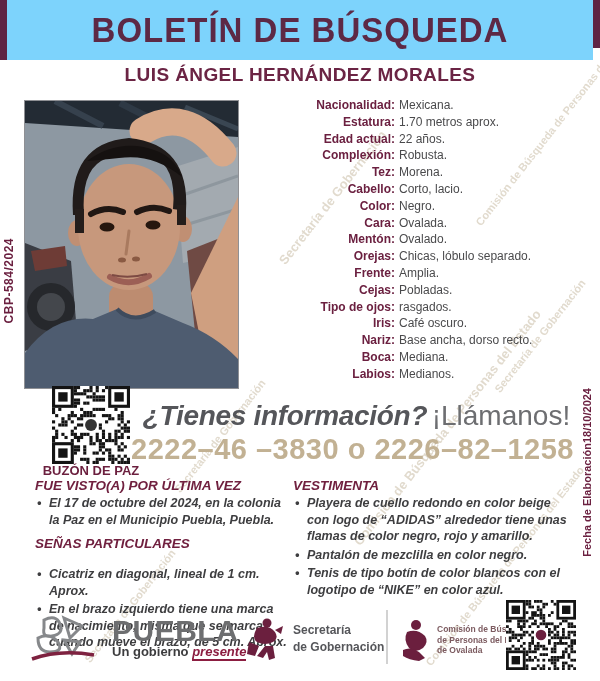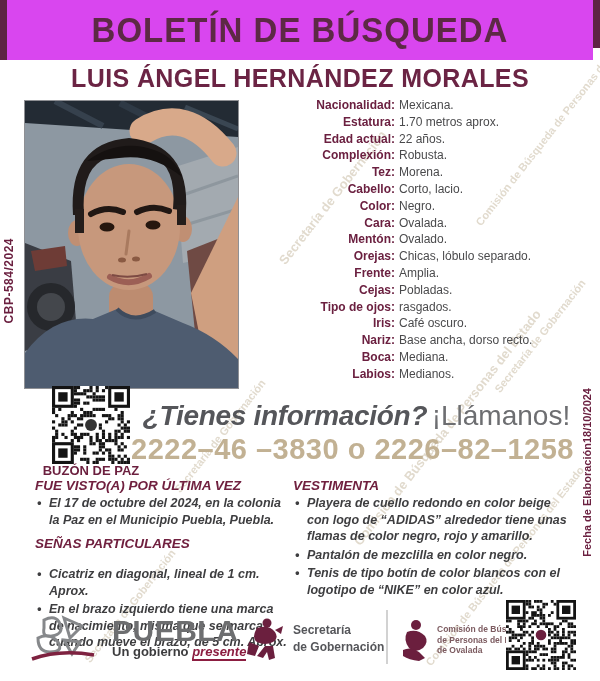--- a/index.html
+++ b/index.html
@@ -1,27 +1,27 @@
 <!DOCTYPE html>
 <html><head>
 <meta charset="utf-8">
 <style>
   html,body{margin:0;padding:0;}
   body{font-family:"Liberation Sans",sans-serif;background:#ffffff;}
   #poster{position:relative;width:600px;height:681px;background:#ffffff;overflow:hidden;}
 
   
-  .band{position:absolute;left:7px;top:0;width:586px;height:60px;background:#d946ef;
+  .band{position:absolute;left:7px;top:0;width:586px;height:60px;background:#7dd3fc;
         display:flex;align-items:center;justify-content:center;}
   .band-title{color:#5d2945;font-weight:900;font-size:33px;letter-spacing:1px;
               transform:scaleY(1.05);}
   .edge-bar-left{position:absolute;left:0;top:0;width:7px;height:60px;background:#5e2444;}
   .edge-bar-right{position:absolute;right:0;top:0;width:7px;height:48px;background:#5e2444;}
   .person-name{position:absolute;left:0;top:64px;width:600px;text-align:center;
-               color:#6b2444;font-weight:800;font-size:25px;letter-spacing:.4px;}
+               color:#6b2444;font-weight:800;font-size:19px;letter-spacing:.4px;}
 
   
   .vert{position:absolute;color:#6b2040;font-weight:700;white-space:nowrap;
         writing-mode:vertical-rl;transform:rotate(180deg);}
   .case-no{left:2px;top:238px;font-size:12px;letter-spacing:.5px;}
   .fecha{left:581px;top:388px;font-size:11px;font-weight:600;}
 
   
   .photo{position:absolute;left:24px;top:100px;width:213px;height:287px;
          border:1px solid #8f9094;box-sizing:content-box;background:#8d98a2;}

